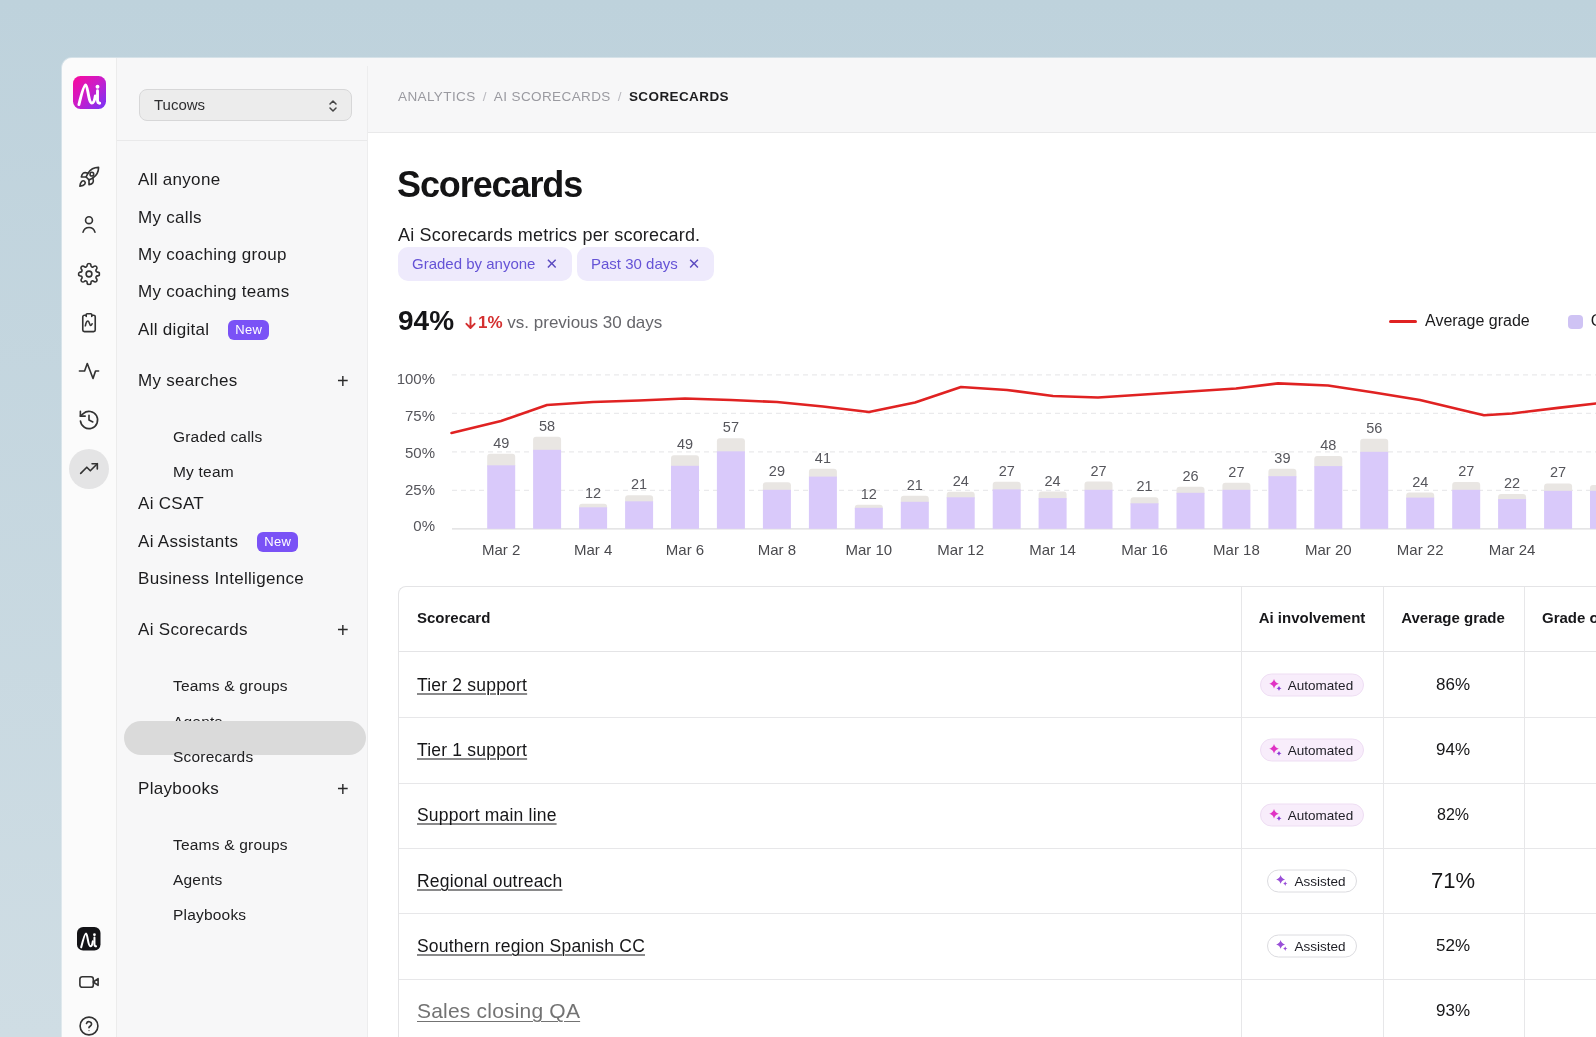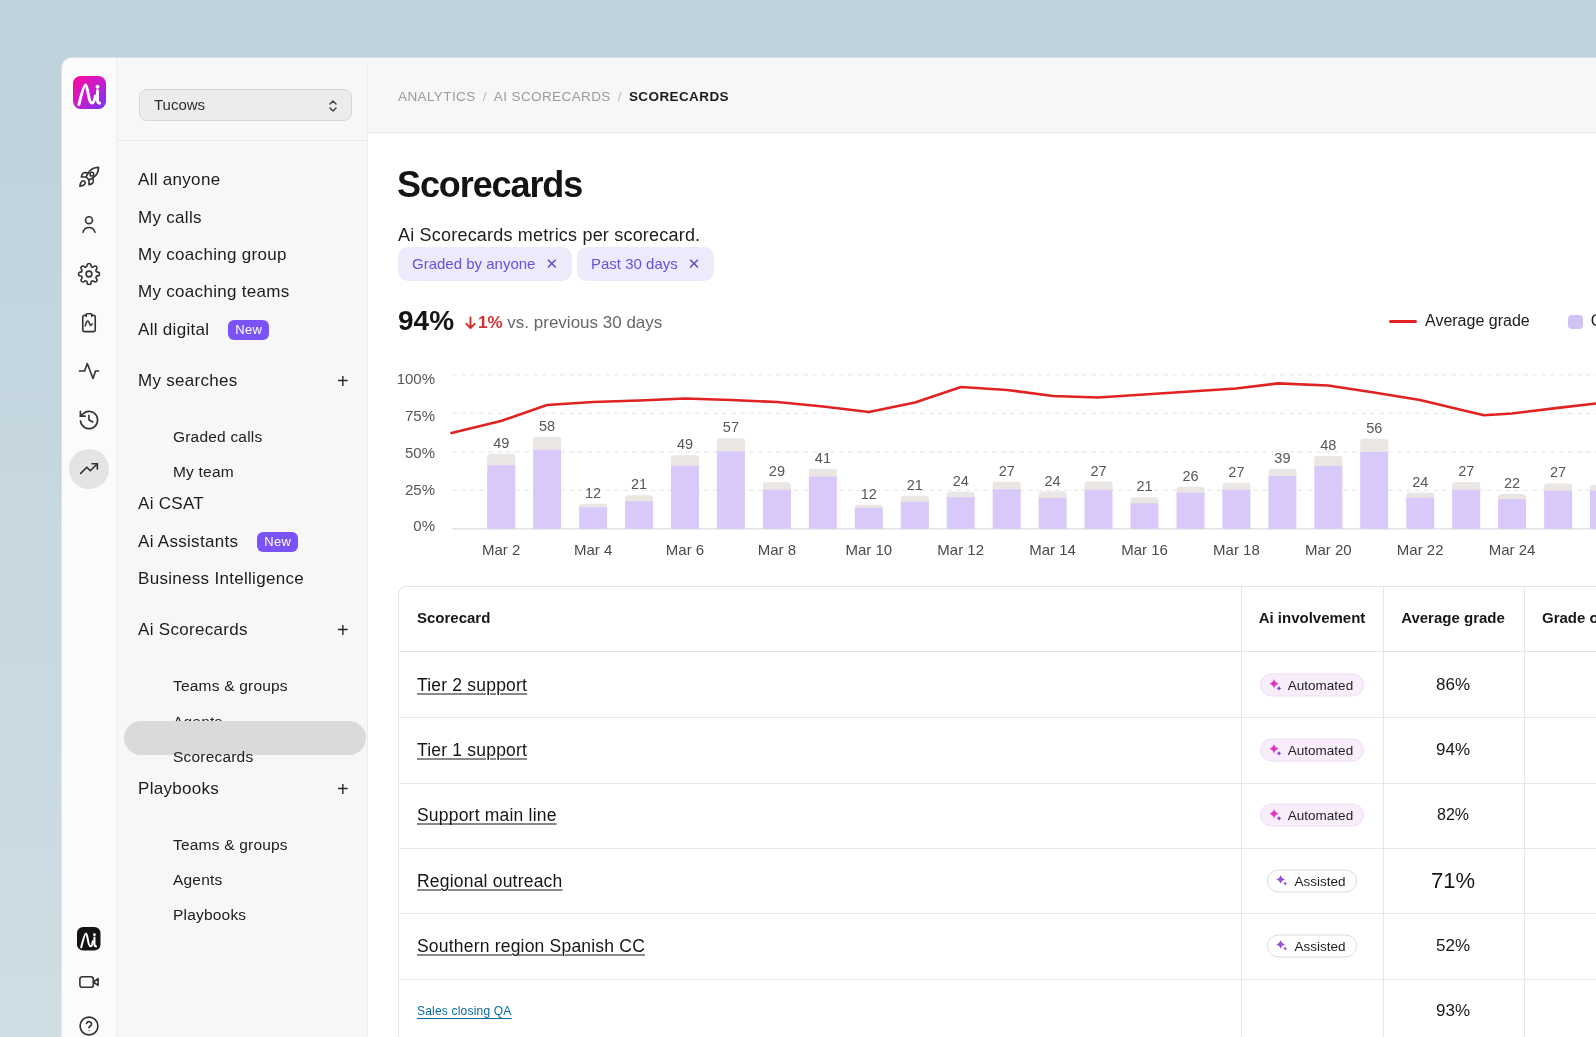--- a/index.html
+++ b/index.html
@@ -294,19 +294,19 @@
                 </svg>Assisted</span></div>
 <div style="position:absolute;left:954px;top:293.5px;width:200px;transform:translateY(-50%);text-align:center;font-size:22px;color:#161618">71%</div>
 <div style="position:absolute;left:0;top:391.5px;right:0;height:1px;background:#e7e7e9"></div>
 <div style="position:absolute;left:18px;top:358.8px;transform:translateY(-50%);font-size:17.5px;letter-spacing:.2px;color:#161618;text-decoration:underline;text-underline-offset:3px;text-decoration-thickness:1px">Southern region Spanish CC</div>
 <div style="position:absolute;left:813px;top:358.8px;width:200px;transform:translateY(-50%);text-align:center"><span style="display:inline-flex;align-items:center;gap:6px;background:#fff;border:1px solid #dcdce0;border-radius:12px;height:23px;padding:0 10px 0 8px;font-size:13.5px;color:#1d1d24"><svg width="12" height="12" viewBox="0 0 13 13">
                   <path d="M5 0.6 C5.9 3.4 6.9 4.4 9.8 5.3 C6.9 6.2 5.9 7.2 5 10 C4.1 7.2 3.1 6.2 0.2 5.3 C3.1 4.4 4.1 3.4 5 0.6 Z" fill="#9a4fd8"></path>
                   <path d="M10 7.2 C10.4 8.7 11 9.3 12.5 9.8 C11 10.3 10.4 10.9 10 12.4 C9.6 10.9 9 10.3 7.5 9.8 C9 9.3 9.6 8.7 10 7.2 Z" fill="#9a4fd8"></path>
                 </svg>Assisted</span></div>
 <div style="position:absolute;left:954px;top:358.8px;width:200px;transform:translateY(-50%);text-align:center;font-size:17px;color:#161618">52%</div>
 
-<div style="position:absolute;left:18px;top:424.1px;transform:translateY(-50%);font-size:12px;letter-spacing:.2px;color:#0369a1;text-decoration:underline;text-underline-offset:3px;text-decoration-thickness:1px">Sales closing QA</div>
+<div style="position:absolute;left:18px;top:424.1px;transform:translateY(-50%);font-size:21px;letter-spacing:.2px;color:#737373;text-decoration:underline;text-underline-offset:3px;text-decoration-thickness:1px">Sales closing QA</div>
 <div style="position:absolute;left:954px;top:424.1px;width:200px;transform:translateY(-50%);text-align:center;font-size:17px;color:#161618">93%</div>
 </div>
 </div>
     </div>
   </div>
 </div>
 
 </body></html>

